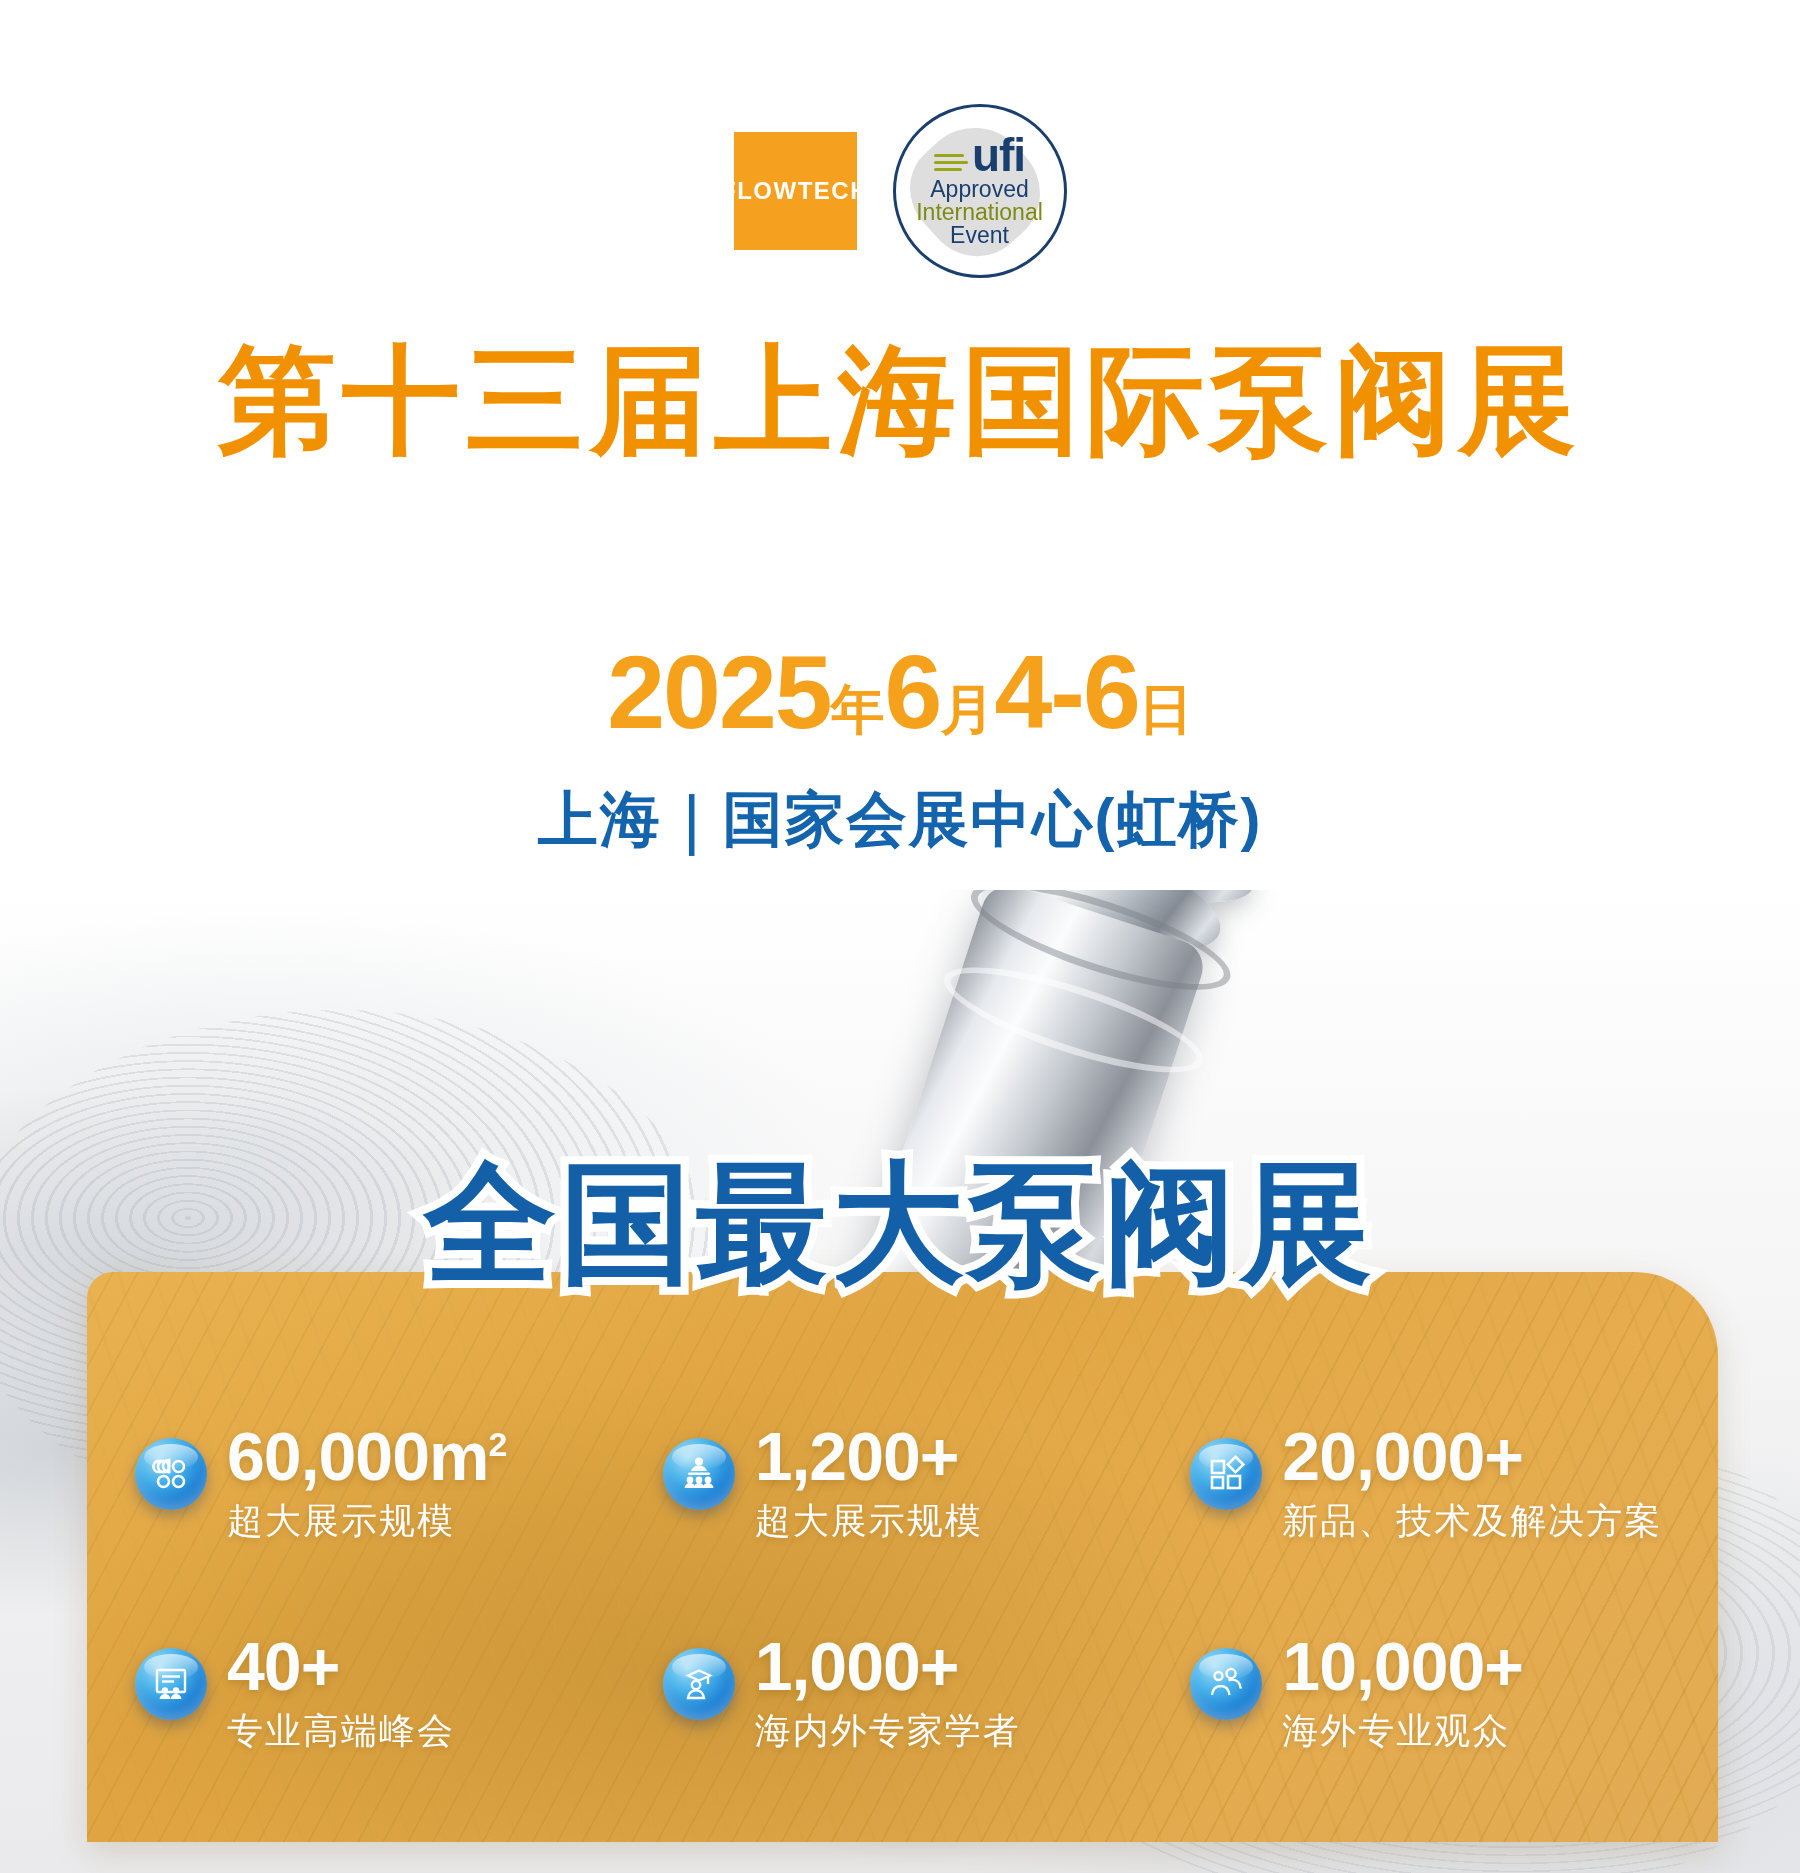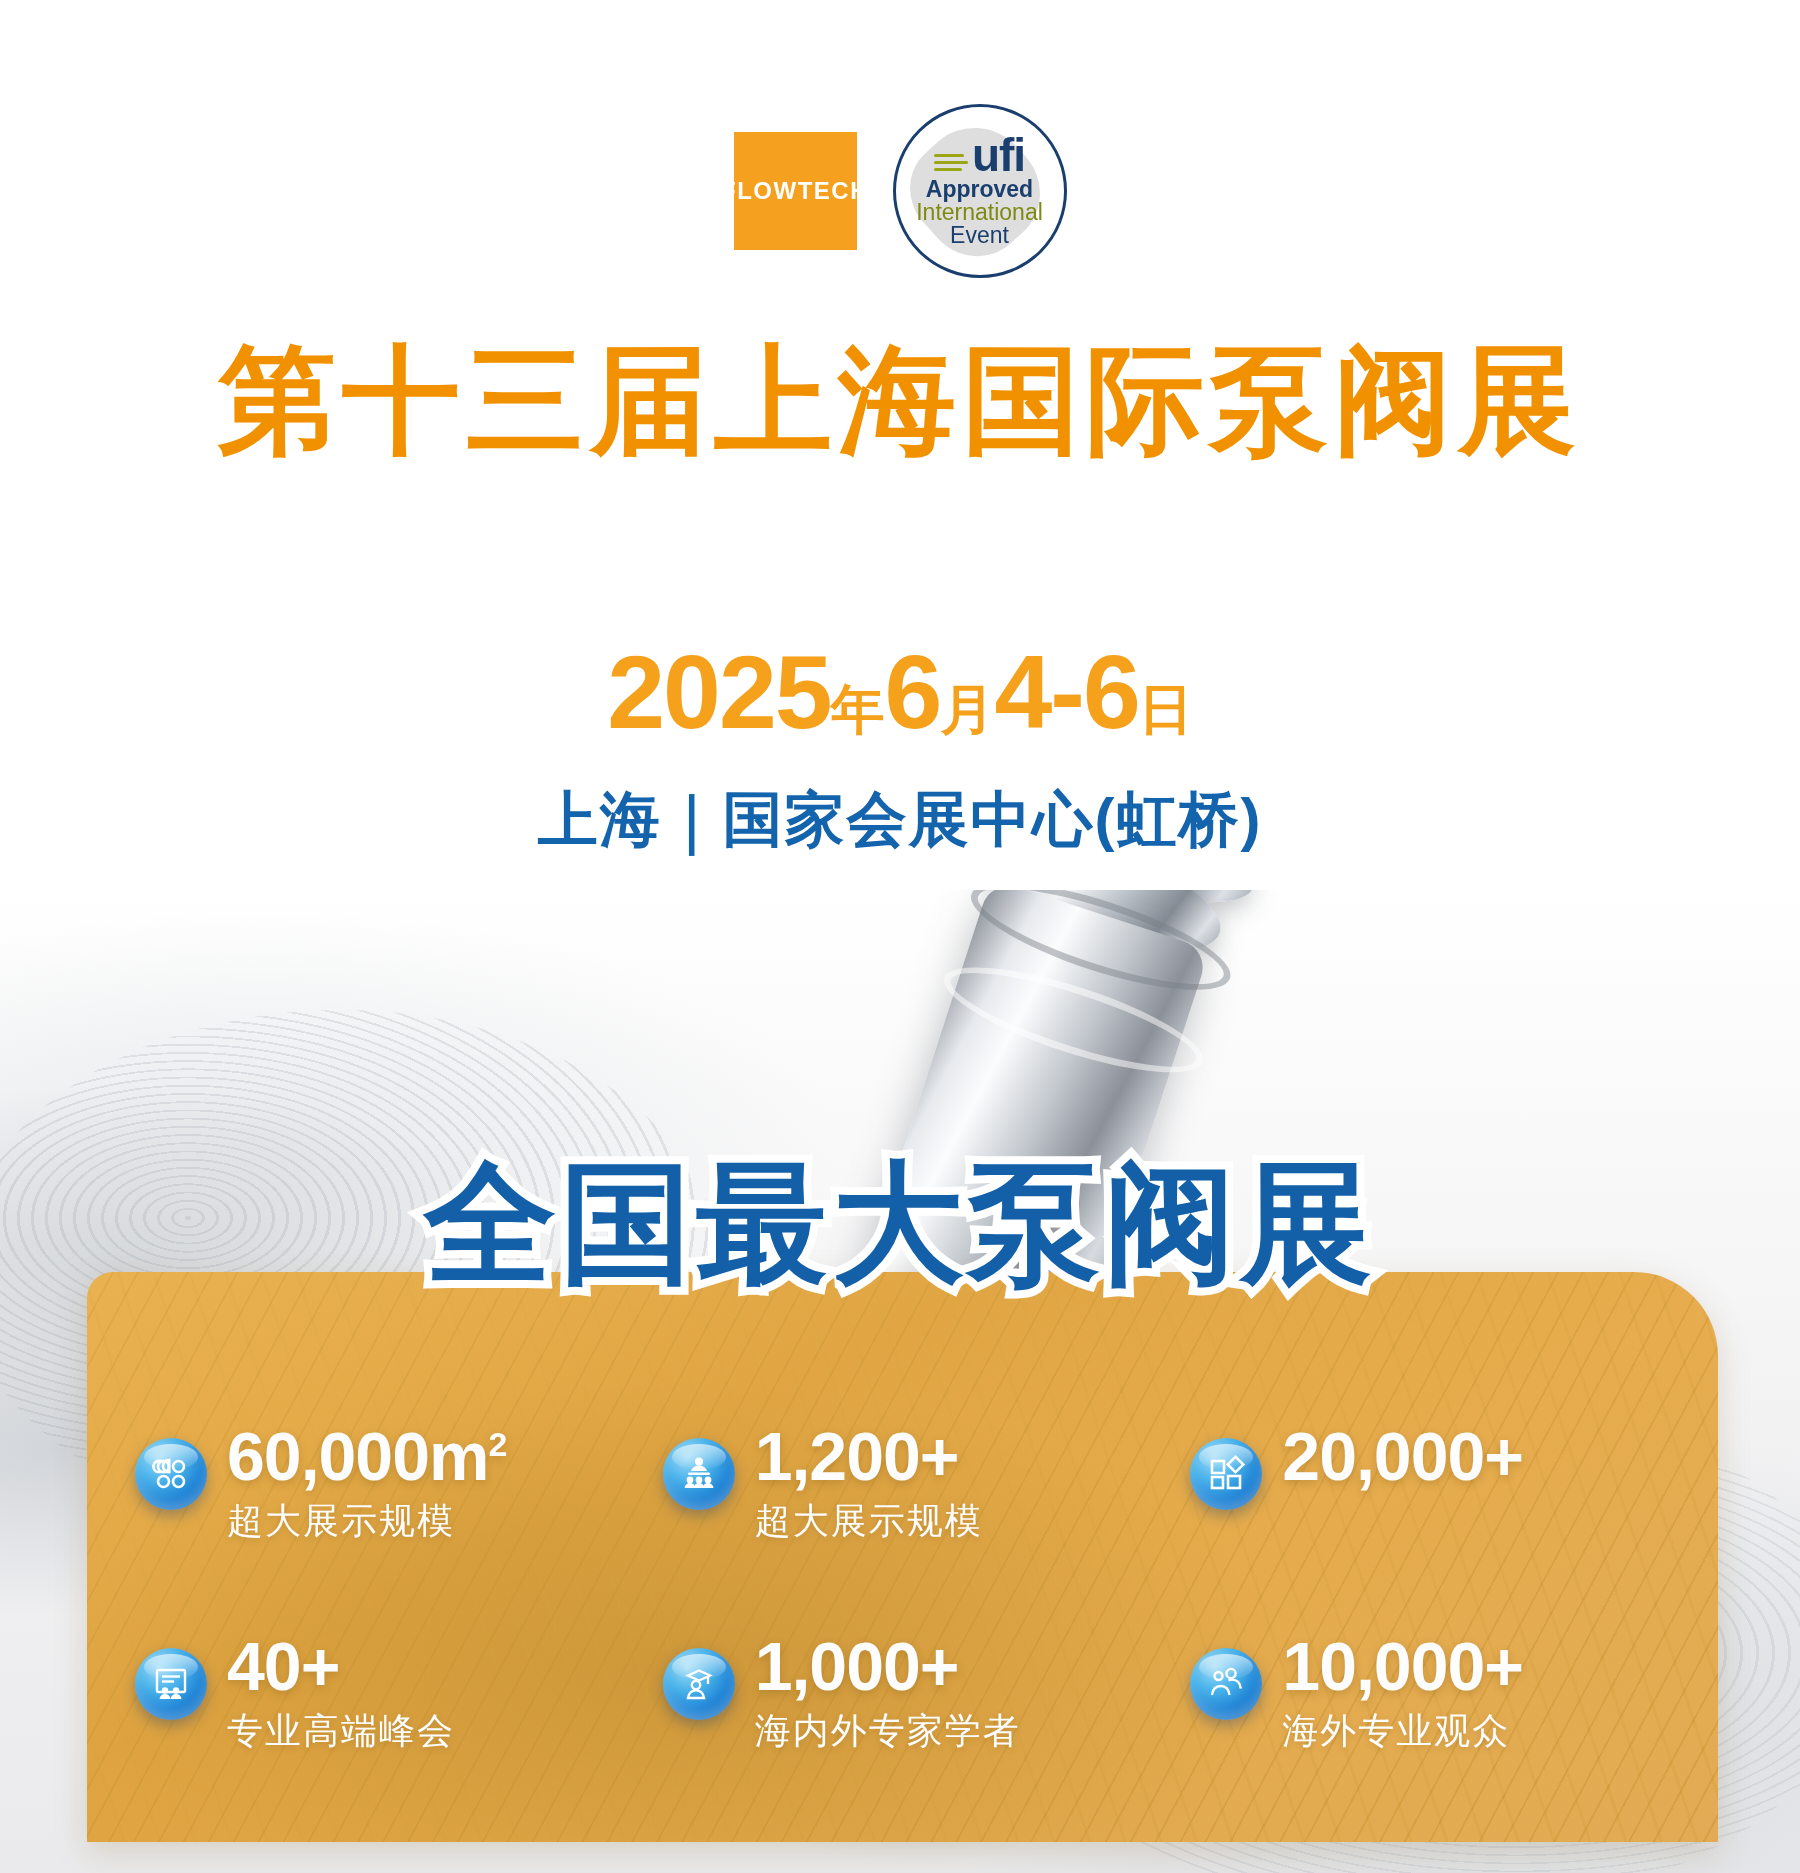--- a/index.html
+++ b/index.html
@@ -13,21 +13,21 @@
   .wietec-en{font-family:"Liberation Sans","DejaVu Sans",sans-serif;font-size:62px;font-weight:800;color:#11607a;line-height:1.0;letter-spacing:-1px;margin-top:2px;}
   .flowtech-box{width:123px;height:118px;background:#F5A01E;display:flex;align-items:center;justify-content:center;margin-right:36px;}
   .flowtech-txt{color:#fff;font-size:24px;font-weight:800;letter-spacing:1.5px;font-family:"Liberation Sans","DejaVu Sans",sans-serif;}
   .ufi-badge{position:relative;width:168px;height:168px;border-radius:50%;border:3px solid #1a3f6e;background:#fff;display:flex;flex-direction:column;align-items:center;justify-content:center;overflow:hidden;}
   .ufi-swoosh{position:absolute;left:20px;top:22px;width:120px;height:124px;background:#d8d8d8;border-radius:40% 46% 44% 42%;transform:rotate(-42deg);opacity:.85;}
   .ufi-inner{position:relative;z-index:2;display:flex;flex-direction:column;align-items:center;line-height:1.0;}
   .ufi-top{display:flex;align-items:flex-end;}
   .ufi-rays{display:inline-block;width:36px;height:26px;margin-right:2px;position:relative;}
   .ufi-rays i{position:absolute;left:0;height:3px;background:#9aa616;border-radius:2px;display:block;}
   .ufi-word{font-size:46px;font-weight:700;color:#1a3f6e;letter-spacing:-1px;line-height:.9;}
-  .ufi-l1{font-size:23px;color:#1a3f6e;font-weight:700;margin-top:2px;}
+  .ufi-l1{font-size:23px;color:#1a3f6e;font-weight:400;margin-top:2px;}
   .ufi-l2{font-size:23px;color:#7e8a12;font-weight:400;}
   .ufi-l3{font-size:23px;color:#1a3f6e;font-weight:400;}
 
   
   .main-title{position:absolute;left:0;top:336px;width:1800px;text-align:center;
     font-size:118px;font-weight:800;color:#F29100;letter-spacing:6px;line-height:1.1;
     font-family:"Liberation Sans","DejaVu Sans",sans-serif;}
 
   
   .date-line{position:absolute;left:0;top:640px;width:1800px;text-align:center;color:#F5A11C;
@@ -202,20 +202,21 @@
         <div class="stat-icon">
           <svg width="40" height="40" viewBox="0 0 40 40" fill="none" stroke="#fff" stroke-width="2.6">
             <rect x="6" y="7" width="12" height="12"></rect>
             <rect x="24" y="5" width="11" height="11" transform="rotate(45 29.5 10.5)"></rect>
             <rect x="6" y="23" width="11" height="11"></rect>
             <rect x="22" y="22" width="12" height="12"></rect>
           </svg>
         </div>
         <div class="stat-text">
           <div class="stat-num"><span>20,000+</span><sup></sup></div>
+          <div class="stat-label">新品、技术及解决方案</div>
         </div>
       </div>
 
       <div class="stat">
         <div class="stat-icon">
           <svg width="40" height="40" viewBox="0 0 40 40" fill="none" stroke="#fff" stroke-width="2.4">
             <rect x="6" y="6" width="28" height="22" rx="1.5"></rect>
             <line x1="11" y1="12.5" x2="29" y2="12.5"></line>
             <line x1="11" y1="17.5" x2="23" y2="17.5"></line>
             <circle cx="14" cy="26.5" r="3.2" fill="#fff" stroke="none"></circle>

